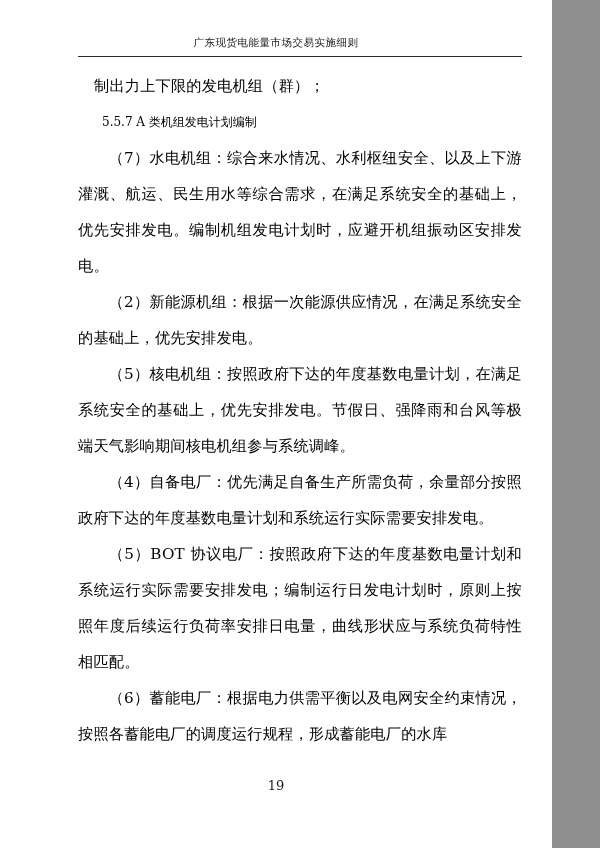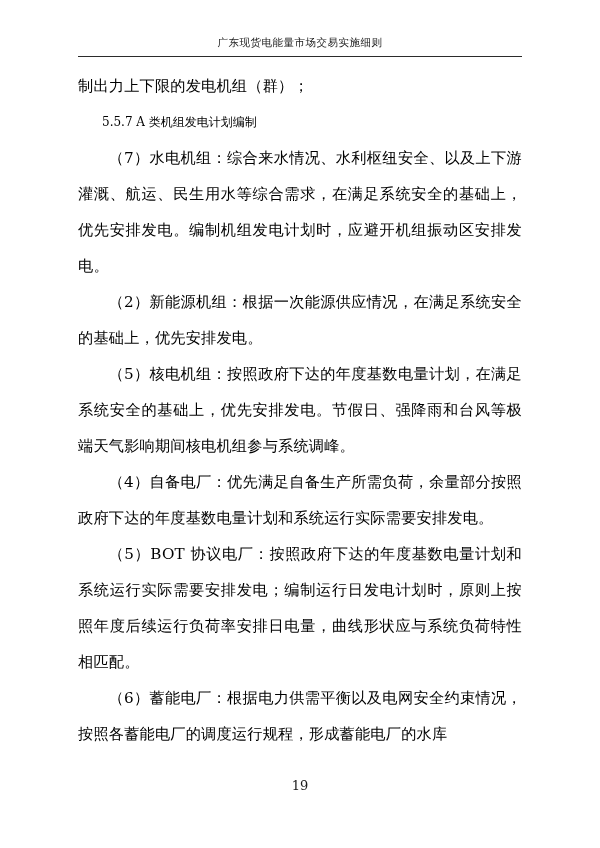--- a/index.html
+++ b/index.html
@@ -1,21 +1,21 @@
 <!DOCTYPE html>
 <html><head>
 <meta charset="utf-8">
 <style>
   html, body {
     margin: 0;
     padding: 0;
     background: #8f8f8f;
   }
   .page {
-    width: 600px;
+    width: 552px;
     height: 848px;
     background: #ffffff;
     position: relative;
     box-sizing: border-box;
     font-family: "DejaVu Serif", "Liberation Serif", serif;
     overflow: hidden;
   }
   .header {
     position: absolute;
     top: 36px;
@@ -48,20 +48,21 @@
     text-align: justify;
     text-justify: inter-ideograph;
     margin: 0;
     letter-spacing: 0.2px;
   }
   .indent {
     text-indent: 2em;
   }
   .noindent {
     text-indent: 0;
+    margin-left: 16px;
   }
   .heading {
     text-indent: 2em;
     font-size: 12px;
     line-height: 36px;
     color: #000000;
     margin: 0;
   }
   .pagenum {
     position: absolute;

